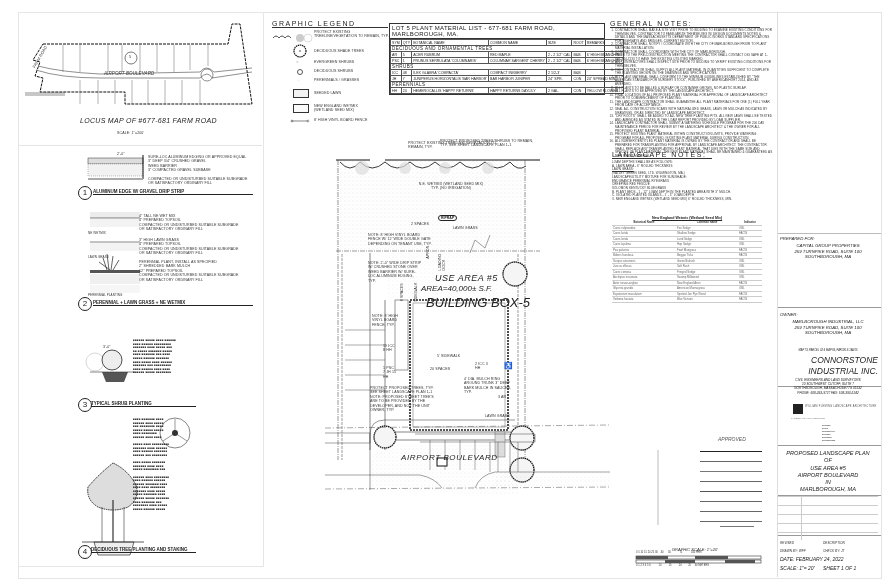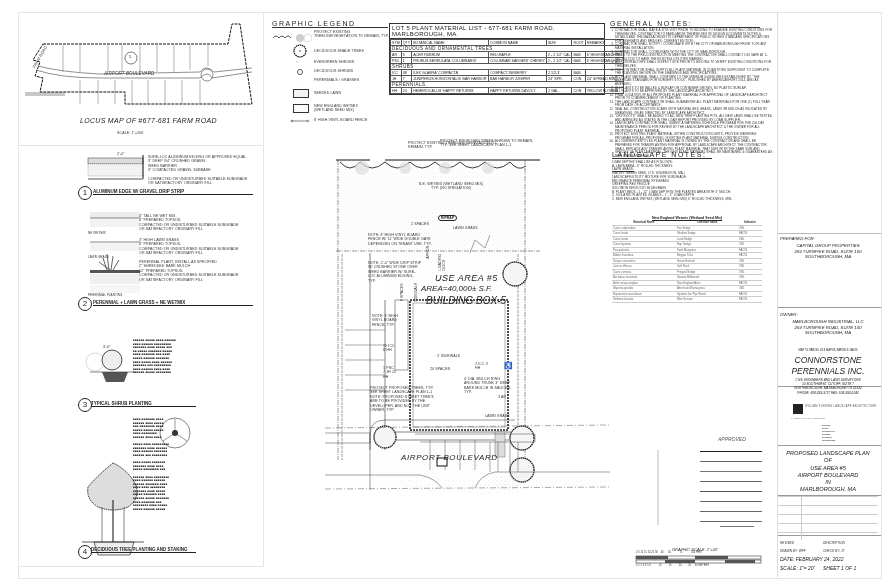--- a/index.html
+++ b/index.html
@@ -447,21 +447,21 @@
 <div class="abs tiny" style="left:416px;top:182px;width:70px;text-align:center;">N.E. WETMIX (WETLAND SEED MIX) TYP. (NO IRRIGATION)</div>
 <div class="abs" style="left:438px;top:215px;padding:0 2px;border:0.7px solid #222;border-radius:3px;font-size:3.5px;font-weight:bold;">RIPRAP</div>
 <div class="abs tiny" style="left:411px;top:222px;">2 SPACES</div>
 <div class="abs tiny" style="left:453px;top:226px;">LAWN GRASS</div>
 <div class="abs tiny" style="left:368px;top:233px;width:64px;">NOTE: 8' HIGH VINYL BOARD FENCE W/ 12' WIDE DOUBLE GATE DEPENDING ON TENANT USE, TYP.</div>
 <div class="abs tiny" style="left:368px;top:261px;width:54px;">NOTE: 2'-0" WIDE DRIP STRIP W/ CRUSHED STONE OVER WEED BARRIER W/ SURE-LOC ALUMINUM EDGING, TYP.</div>
 <div class="abs tiny" style="left:422px;top:250px;transform:rotate(-90deg);">APRON</div>
 <div class="abs tiny" style="left:430px;top:254px;transform:rotate(-90deg);width:24px;">LOADING DOCK</div>
 <div class="abs italic" style="left:435px;top:273px;font-size:9px;letter-spacing:0.5px;">USE AREA #5</div>
 <div class="abs italic" style="left:421px;top:284px;font-size:8px;">AREA=40,000± S.F.</div>
-<div class="abs italic" style="left:426px;top:295px;font-size:10px;">BUILDING BOX-5</div>
+<div class="abs italic" style="left:426px;top:295px;font-size:13px;">BUILDING BOX-5</div>
 <div class="abs tiny" style="left:393px;top:290px;transform:rotate(-90deg);">8 SPACES</div>
 <div class="abs tiny" style="left:407px;top:290px;transform:rotate(-90deg);">SIDEWALK</div>
 <div class="abs tiny" style="left:372px;top:314px;width:30px;">NOTE: 8' HIGH VINYL BOARD FENCE, TYP.</div>
 <div class="abs tiny" style="left:437px;top:354px;">5' SIDEWALK</div>
 <div class="abs tiny" style="left:383px;top:344px;width:14px;">19 ICC 8 HH</div>
 <div class="abs tiny" style="left:383px;top:366px;width:14px;">1 PSC 7 JH 15 HH</div>
 <div class="abs tiny" style="left:430px;top:367px;">20 SPACES</div>
 <div class="abs tiny" style="left:475px;top:362px;width:16px;">2 ICC 3 HH</div>
 <div class="abs" style="left:504px;top:362px;font-size:7px;color:#444;">♿</div>
 <div class="abs tiny" style="left:464px;top:377px;width:48px;">4' DIA. MULCH RING AROUND TRUNK 3" DEEP BARK MULCH IN SAUCER, TYP.</div>
@@ -532,23 +532,23 @@
     <div>259 TURNPIKE ROAD, SUITE 100</div>
     <div>SOUTHBOROUGH, MA</div>
 </div>
 <div class="abs tb-text" style="left:780px;top:312px;width:98px;text-align:left;font-size:4.3px;">OWNER:</div>
 <div class="abs tb-text" style="left:778px;top:319px;width:100px;font-size:4.3px;line-height:5.6px;">
   <div>MARLBOROUGH INDUSTRIAL, LLC</div>
     <div>259 TURNPIKE ROAD, SUITE 100</div>
     <div>SOUTHBOROUGH, MA</div>
 </div>
 <div class="abs tb-text" style="left:778px;top:349px;width:100px;font-size:2.6px;">MAP 73, PARCEL 32 &amp; MAP 85, PARCELS 14A/15</div>
-<div class="abs tb-text" style="left:778px;top:355px;width:100px;font-size:8.5px;line-height:11px;">
+<div class="abs tb-text" style="left:778px;top:355px;width:100px;font-size:8.5px;line-height:11px;text-align:right;">
   <div>CONNORSTONE</div>
-    <div>PERENNIALS INC.</div>
+    <div>INDUSTRIAL INC.</div>
 </div>
 <div class="abs tb-text" style="left:778px;top:378px;width:100px;font-size:3.2px;line-height:4.2px;">
   <div>CIVIL ENGINEERS AND LAND SURVEYORS</div>
     <div>10 SOUTHWEST CUTOFF, SUITE 7</div>
     <div>NORTHBOROUGH, MASSACHUSETTS 01532</div>
     <div>PHONE: 508-393-9727  FAX: 508-393-5242</div>
 </div>
 <div class="abs" style="left:793px;top:404px;width:10px;height:10px;background:#222;"></div>
 <div class="abs" style="left:805px;top:405px;font-size:2.6px;color:#555;letter-spacing:0.3px;">WILLIAM FLEMING LANDSCAPE ARCHITECTURE</div>
 <div class="abs" style="left:791px;top:417px;font-size:2.4px;color:#777;">LANDSCAPE ARCHITECTURE</div>

